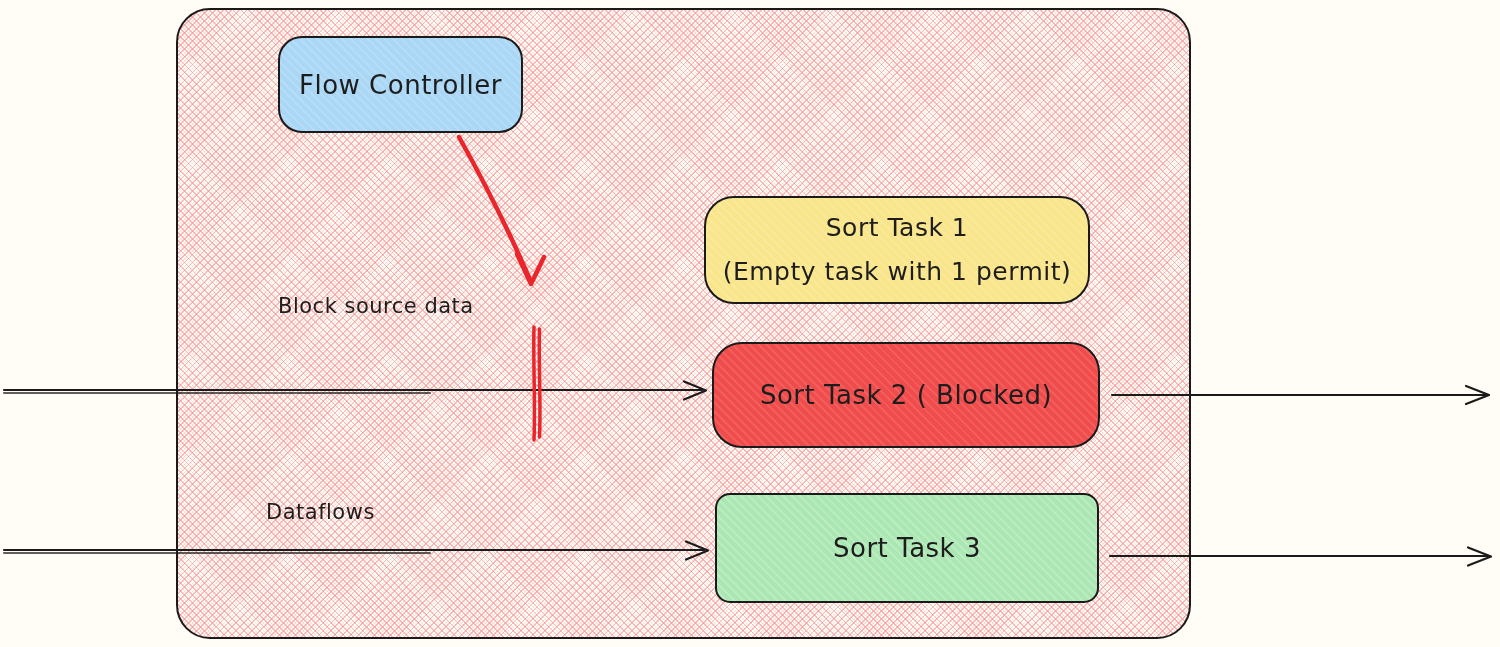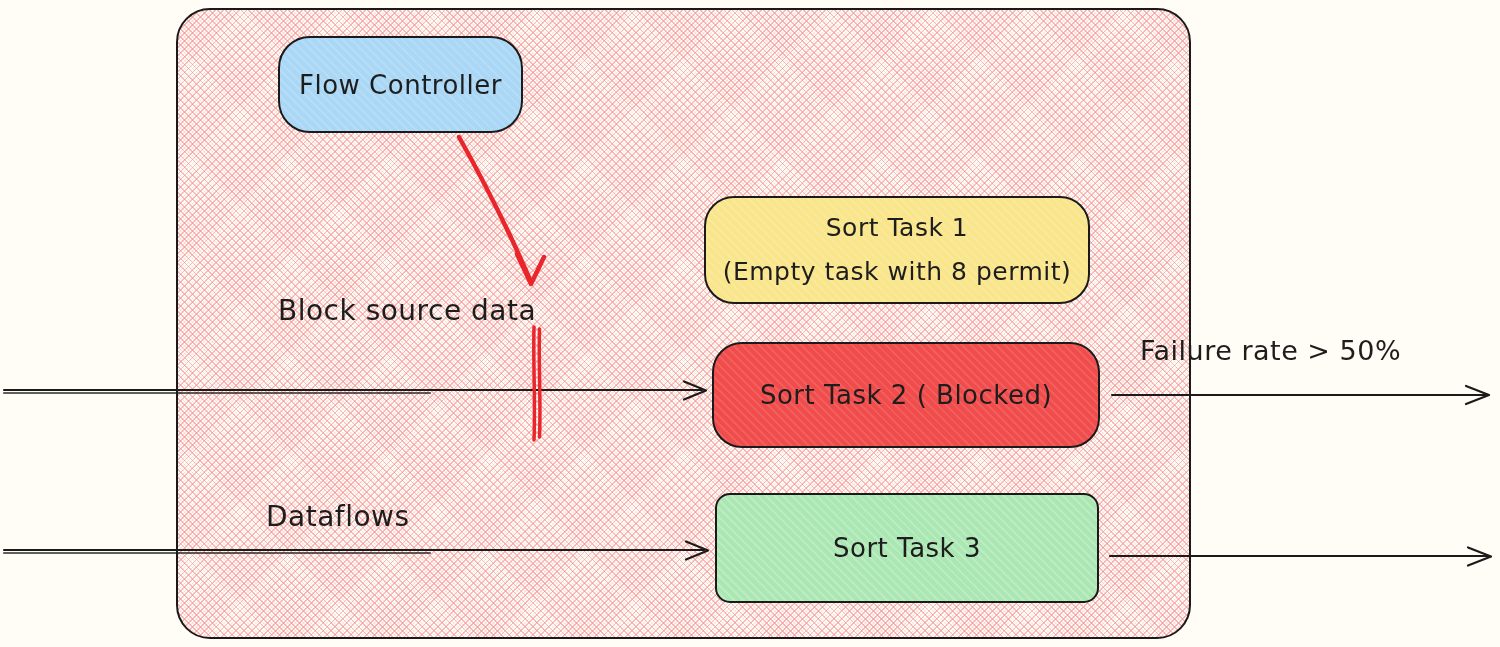--- a/index.html
+++ b/index.html
@@ -62,21 +62,21 @@
     border-radius: 30px; font-size: 26px;
     background-image: repeating-linear-gradient(45deg, rgba(255,255,255,0.10) 0 2px, transparent 2px 6px);
   }
   .node-sort-task-3 {
     left: 715px; top: 493px; width: 384px; height: 110px;
     border-radius: 30px; font-size: 26px;
     background-image: repeating-linear-gradient(45deg, rgba(255,255,255,0.20) 0 2px, transparent 2px 6px);
   }
   .free-label {
     position: absolute;
-    font-size: 28px;
+    font-size: 21px;
     letter-spacing: 0.5px;
     white-space: nowrap;
   }
   .label-block-source { left: 278px;  top: 294px; }
   .label-dataflows    { left: 266px;  top: 500px; }
   .label-failure-rate { left: 1140px; top: 335px; font-size: 27px; }
 </style>
 </head>
 <body>
 
@@ -112,36 +112,35 @@
       <path d="M459 137 Q500 210 531 282"></path>
       <path d="M517 254 L531 284 L544 257"></path>
     </g>
 
     <g fill="none" stroke-linecap="round" stroke-width="3.5" stroke="#e8262b">
       <path d="M534 327 C533 362 535.5 402 534 440"></path>
       <path d="M539.5 329 C538.5 366 541 406 539.5 437"></path>
     </g>
   </svg>
 
-  <div class="node node-flow-controller" style="background-color: rgb(169, 215, 245); border-radius: 32px;">
+  <div class="node node-flow-controller" style="background-color: rgb(169, 215, 245);">
     <span>Flow Controller</span>
   </div>
 
   <div class="node node-sort-task-1" style="background-color: rgb(249, 229, 138);">
     <span>Sort Task 1</span>
-    <span>(Empty task with 8 permit)</span>
+    <span>(Empty task with 1 permit)</span>
   </div>
 
   <div class="node node-sort-task-2" style="background-color: rgb(241, 76, 76); text-align: right;">
     <span>Sort Task 2 ( Blocked)</span>
   </div>
 
   <div class="node node-sort-task-3" style="background-color: rgb(171, 231, 179); border-radius: 15px;">
     <span>Sort Task 3</span>
   </div>
 
   <div class="free-label label-block-source">Block source data</div>
 
   <div class="free-label label-dataflows">Dataflows</div>
 
-  <div class="free-label label-failure-rate">Failure rate &gt; 50%</div>
 
 </div>
 
 </body></html>

